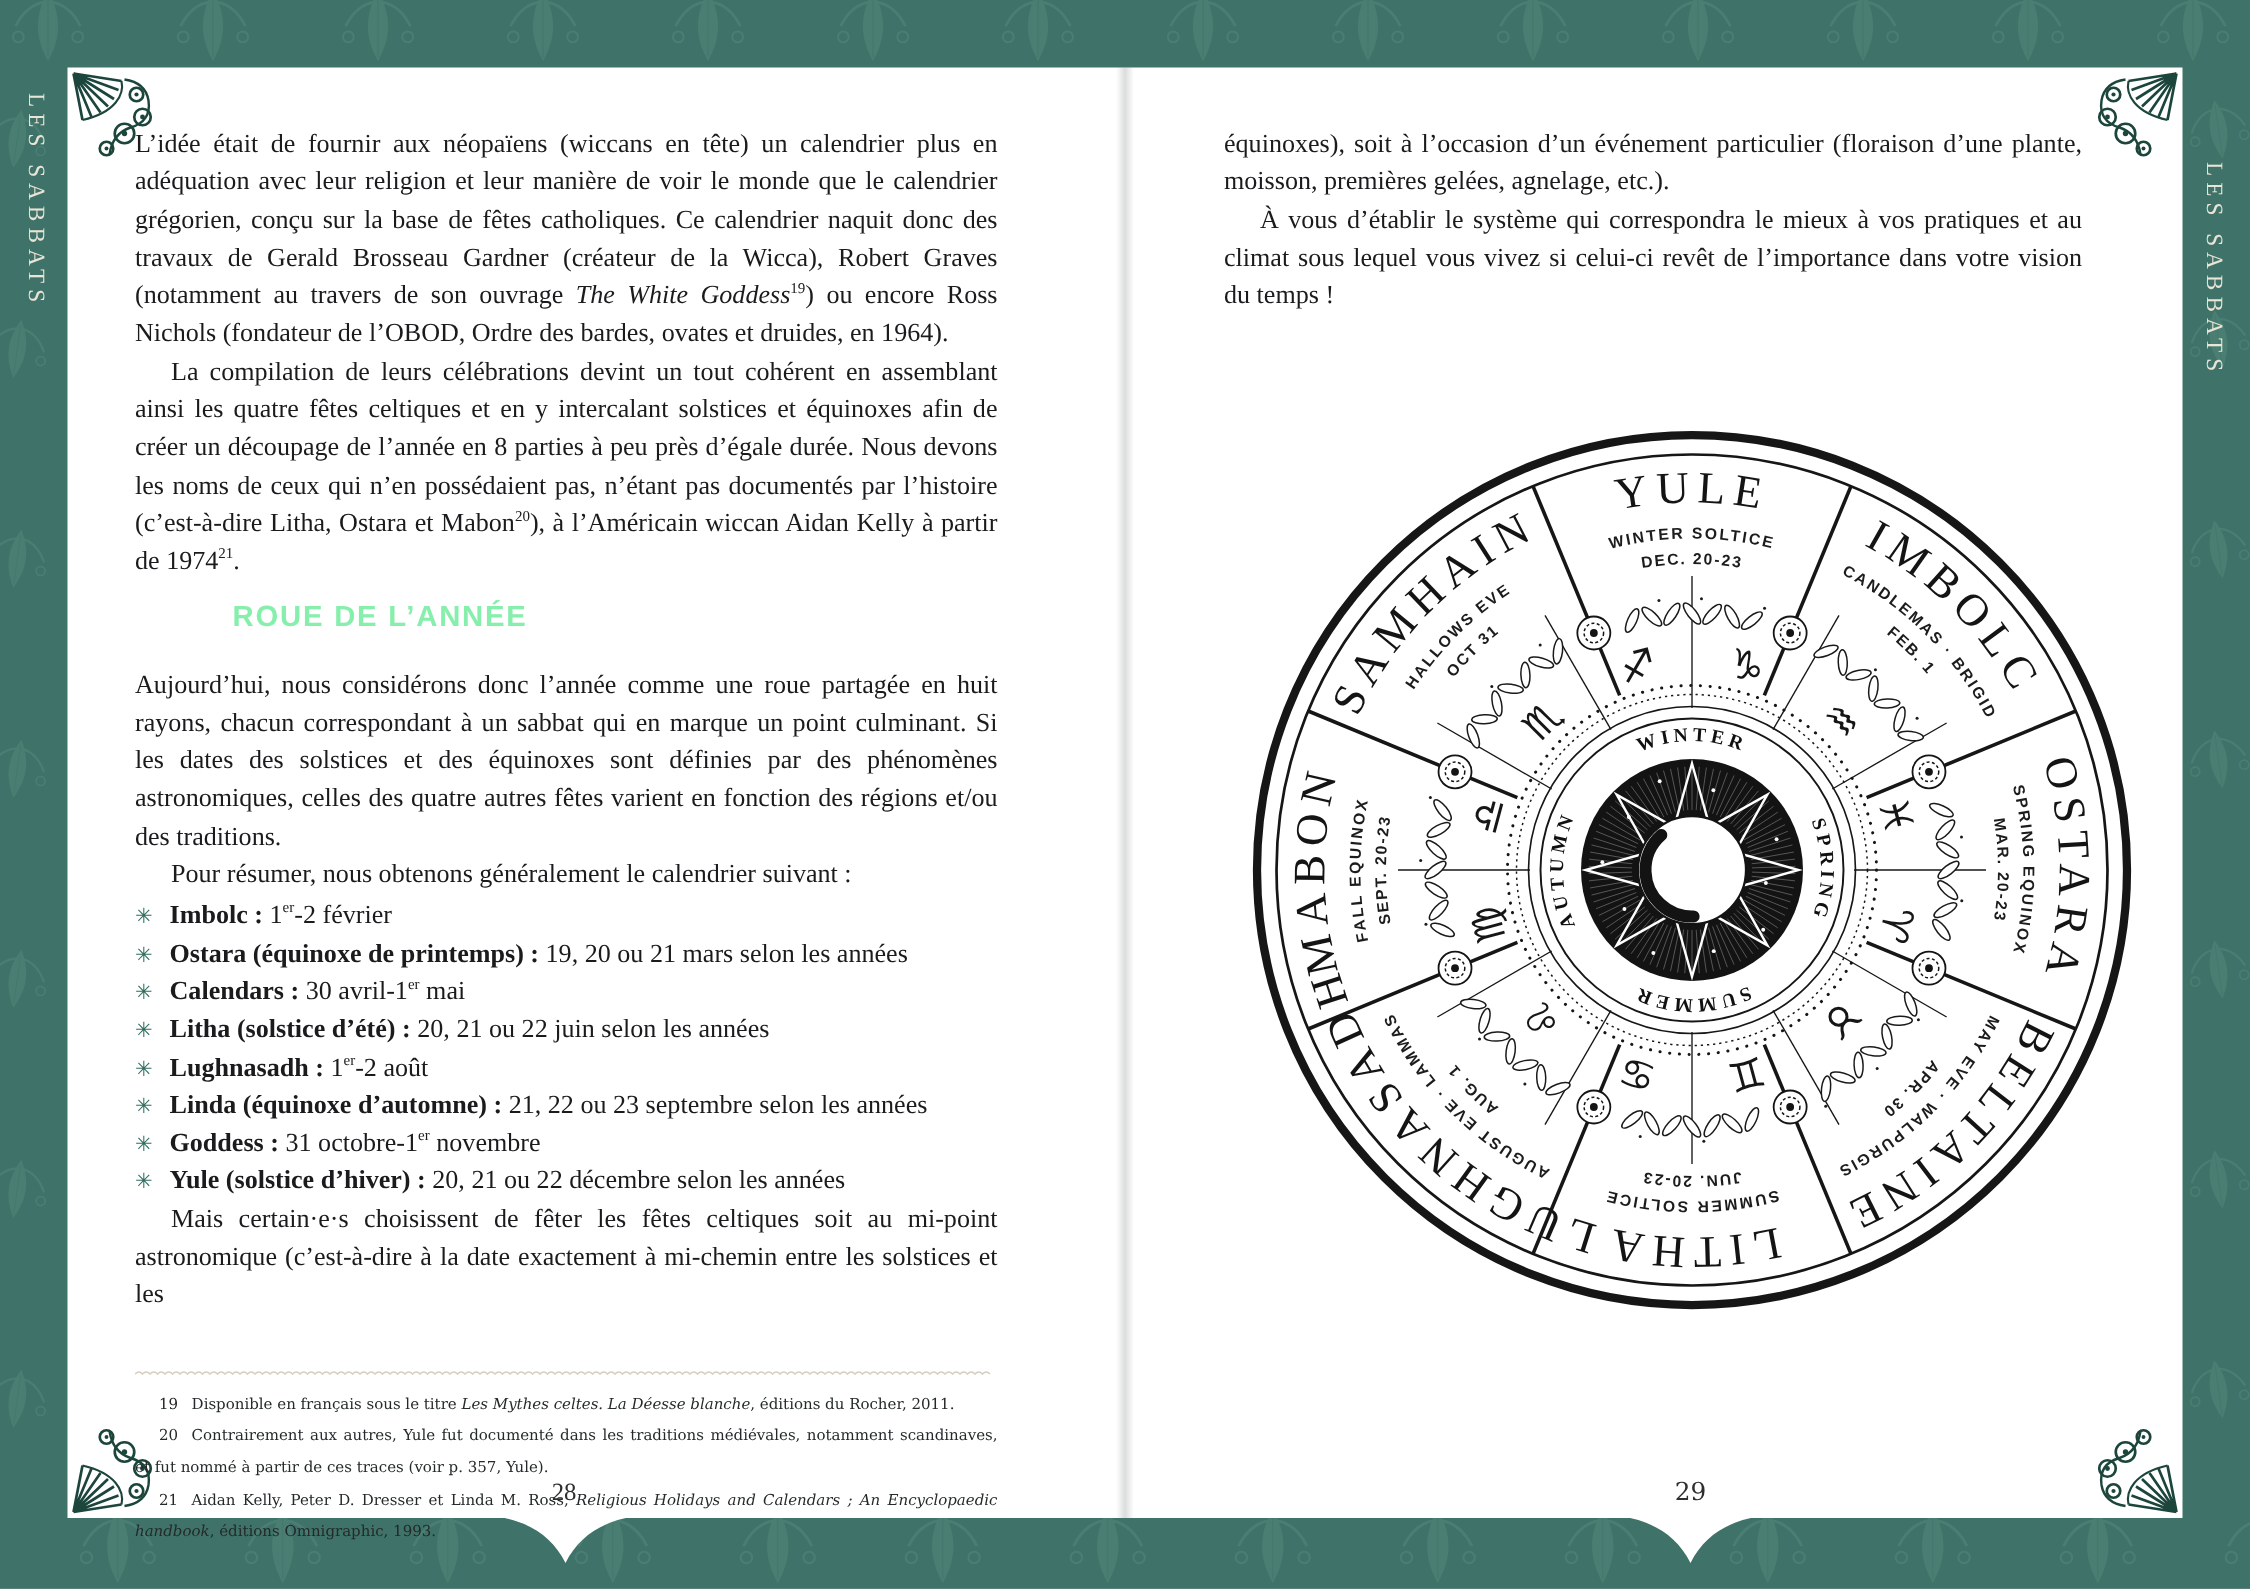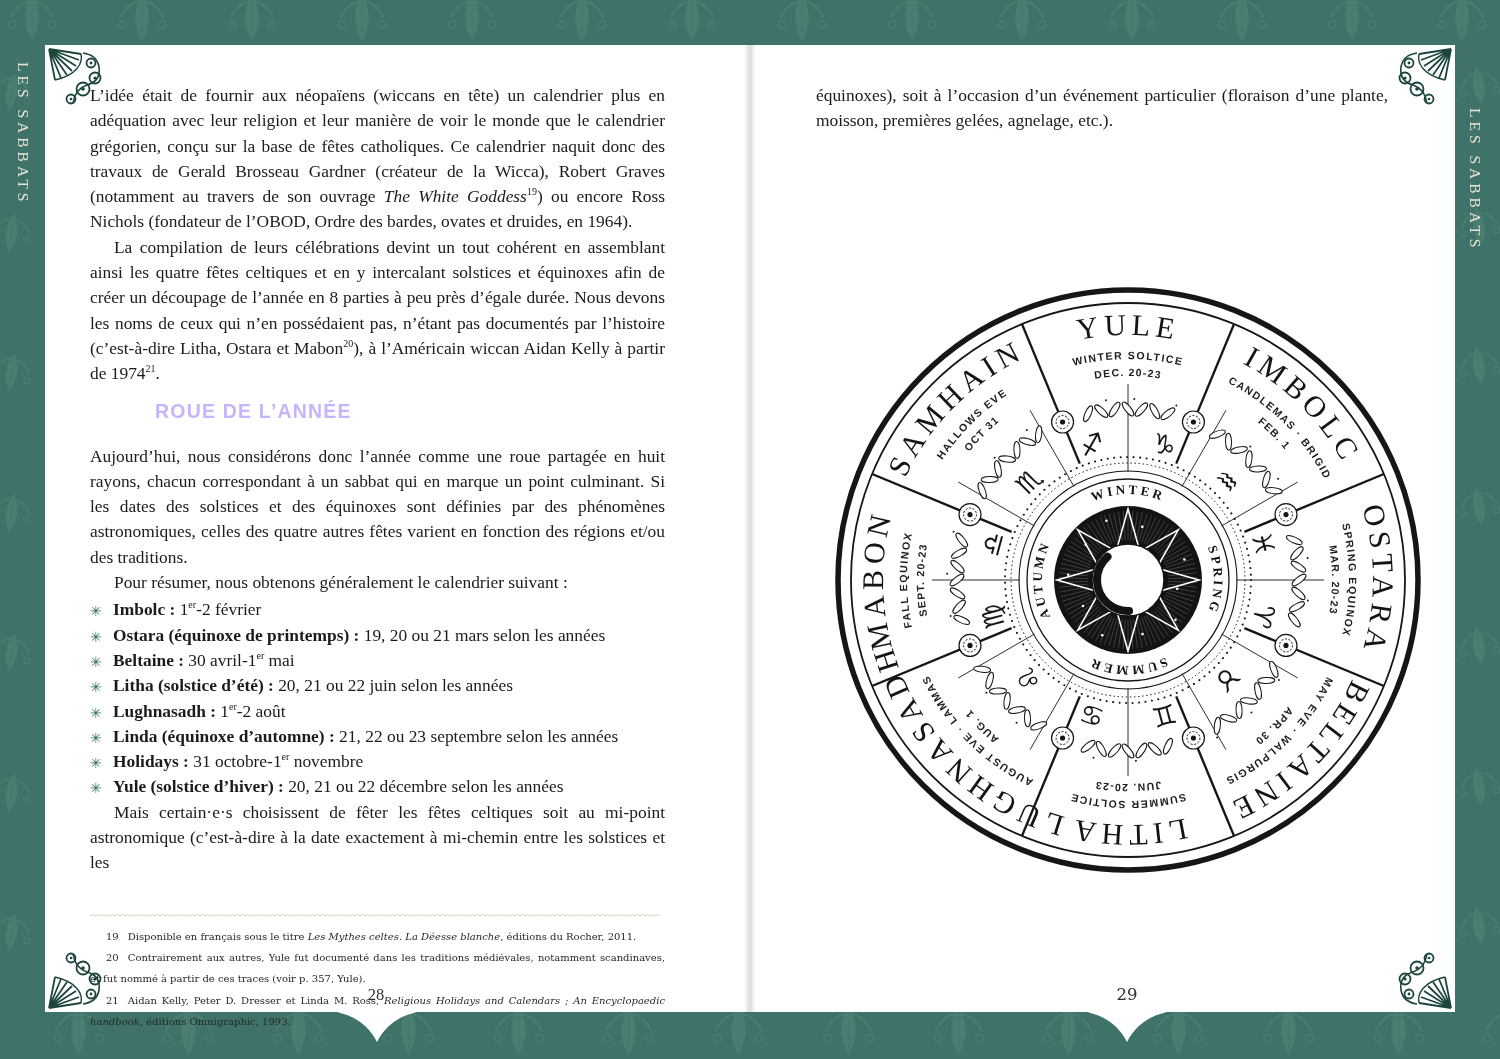--- a/index.html
+++ b/index.html
@@ -6,21 +6,21 @@
   #root{position:relative;width:1500px;height:1059px;overflow:hidden;
         font-family:"Liberation Serif",serif;color:#1b1b1d;}
   #bg{position:absolute;left:0;top:0;}
   .page{position:absolute;top:45px;height:714px;box-sizing:border-box;}
   #page-left{left:45px;width:702px;padding:38px 82px 0 45px;}
   #page-right{left:728px;width:705px;padding:38px 45px 0 88px;}
   .para{margin:0;font-size:17.4px;line-height:25.3px;text-align:justify;text-indent:24px;}
   .para.no-ind{text-indent:0;}
   sup{font-size:10px;vertical-align:super;line-height:0;}
   h2.roue{margin:13px 0 21px 65px;font-family:"Liberation Sans",sans-serif;
-          font-size:19.5px;font-weight:bold;color:#c4b5fd;letter-spacing:1.2px;}
+          font-size:19.5px;font-weight:bold;color:#86efac;letter-spacing:1.2px;}
   ul.sabbat-list{list-style:none;margin:2px 0 0 0;padding:0;}
   ul.sabbat-list li{position:relative;padding-left:23px;font-size:17.4px;line-height:25.3px;}
   .bullet{position:absolute;left:0;top:2px;color:#2f6e5f;font-size:14px;
           font-family:"DejaVu Sans",sans-serif;}
   .fn-block{margin-top:36px;}
   .wavy{display:block;margin-bottom:8px;}
   .fn{font-family:"DejaVu Serif",serif;font-size:10px;line-height:21.4px;
       text-align:justify;text-indent:16px;margin:0;color:#24292a;}
   .fn-num{margin-right:9px;}
   .pagenum{position:absolute;top:985px;width:60px;text-align:center;
@@ -140,42 +140,43 @@
     <p class="para"><span>La compilation de leurs célébrations devint un tout cohérent en assemblant ainsi les quatre fêtes celtiques et en y intercalant solstices et équinoxes afin de créer un découpage de l’année en 8 parties à peu près d’égale durée. Nous devons les noms de ceux qui n’en possédaient pas, n’étant pas documentés par l’histoire (c’est-à-dire Litha, Ostara et Mabon</span><sup>20</sup><span>), à l’Américain wiccan Aidan Kelly à partir de 1974</span><sup>21</sup><span>.</span></p>
 
     <h2 class="roue">ROUE DE L’ANNÉE</h2>
 
     <p class="para no-ind">Aujourd’hui, nous considérons donc l’année comme une roue partagée en huit rayons, chacun correspondant à un sabbat qui en marque un point culminant. Si les dates des solstices et des équinoxes sont définies par des phénomènes astronomiques, celles des quatre autres fêtes varient en fonction des régions et/ou des traditions.</p>
     <p class="para">Pour résumer, nous obtenons généralement le calendrier suivant :</p>
 
     <ul class="sabbat-list">
       <li><span class="bullet">✳</span><b>Imbolc :</b><span> 1</span><sup>er</sup><span>-2 février</span></li>
       <li><span class="bullet">✳</span><b>Ostara (équinoxe de printemps) :</b><span> 19, 20 ou 21 mars selon les années</span><sup></sup><span></span></li>
-      <li><span class="bullet">✳</span><b>Beltaine :</b><span> 30 avril-1</span><sup>er</sup><span> mai</span></li>
+      <li><span class="bullet">✳</span><b>Calendars :</b><span> 30 avril-1</span><sup>er</sup><span> mai</span></li>
       <li><span class="bullet">✳</span><b>Litha (solstice d’été) :</b><span> 20, 21 ou 22 juin selon les années</span><sup></sup><span></span></li>
       <li><span class="bullet">✳</span><b>Lughnasadh :</b><span> 1</span><sup>er</sup><span>-2 août</span></li>
       <li><span class="bullet">✳</span><b>Linda (équinoxe d’automne) :</b><span> 21, 22 ou 23 septembre selon les années</span><sup></sup><span></span></li>
-      <li><span class="bullet">✳</span><b>Holidays :</b><span> 31 octobre-1</span><sup>er</sup><span> novembre</span></li>
+      <li><span class="bullet">✳</span><b>Goddess :</b><span> 31 octobre-1</span><sup>er</sup><span> novembre</span></li>
       <li><span class="bullet">✳</span><b>Yule (solstice d’hiver) :</b><span> 20, 21 ou 22 décembre selon les années</span><sup></sup><span></span></li>
     </ul>
 
     <p class="para">Mais certain·e·s choisissent de fêter les fêtes celtiques soit au mi-point astronomique (c’est-à-dire à la date exactement à mi-chemin entre les solstices et les</p>
 
     <div class="fn-block">
       <svg class="wavy" width="573" height="6" viewBox="0 0 573 6">
         <path id="wavepath" d="M0,4 q2.5,-2.8 5,0 q2.5,-2.8 5,0 q2.5,-2.8 5,0 q2.5,-2.8 5,0 q2.5,-2.8 5,0 q2.5,-2.8 5,0 q2.5,-2.8 5,0 q2.5,-2.8 5,0 q2.5,-2.8 5,0 q2.5,-2.8 5,0 q2.5,-2.8 5,0 q2.5,-2.8 5,0 q2.5,-2.8 5,0 q2.5,-2.8 5,0 q2.5,-2.8 5,0 q2.5,-2.8 5,0 q2.5,-2.8 5,0 q2.5,-2.8 5,0 q2.5,-2.8 5,0 q2.5,-2.8 5,0 q2.5,-2.8 5,0 q2.5,-2.8 5,0 q2.5,-2.8 5,0 q2.5,-2.8 5,0 q2.5,-2.8 5,0 q2.5,-2.8 5,0 q2.5,-2.8 5,0 q2.5,-2.8 5,0 q2.5,-2.8 5,0 q2.5,-2.8 5,0 q2.5,-2.8 5,0 q2.5,-2.8 5,0 q2.5,-2.8 5,0 q2.5,-2.8 5,0 q2.5,-2.8 5,0 q2.5,-2.8 5,0 q2.5,-2.8 5,0 q2.5,-2.8 5,0 q2.5,-2.8 5,0 q2.5,-2.8 5,0 q2.5,-2.8 5,0 q2.5,-2.8 5,0 q2.5,-2.8 5,0 q2.5,-2.8 5,0 q2.5,-2.8 5,0 q2.5,-2.8 5,0 q2.5,-2.8 5,0 q2.5,-2.8 5,0 q2.5,-2.8 5,0 q2.5,-2.8 5,0 q2.5,-2.8 5,0 q2.5,-2.8 5,0 q2.5,-2.8 5,0 q2.5,-2.8 5,0 q2.5,-2.8 5,0 q2.5,-2.8 5,0 q2.5,-2.8 5,0 q2.5,-2.8 5,0 q2.5,-2.8 5,0 q2.5,-2.8 5,0 q2.5,-2.8 5,0 q2.5,-2.8 5,0 q2.5,-2.8 5,0 q2.5,-2.8 5,0 q2.5,-2.8 5,0 q2.5,-2.8 5,0 q2.5,-2.8 5,0 q2.5,-2.8 5,0 q2.5,-2.8 5,0 q2.5,-2.8 5,0 q2.5,-2.8 5,0 q2.5,-2.8 5,0 q2.5,-2.8 5,0 q2.5,-2.8 5,0 q2.5,-2.8 5,0 q2.5,-2.8 5,0 q2.5,-2.8 5,0 q2.5,-2.8 5,0 q2.5,-2.8 5,0 q2.5,-2.8 5,0 q2.5,-2.8 5,0 q2.5,-2.8 5,0 q2.5,-2.8 5,0 q2.5,-2.8 5,0 q2.5,-2.8 5,0 q2.5,-2.8 5,0 q2.5,-2.8 5,0 q2.5,-2.8 5,0 q2.5,-2.8 5,0 q2.5,-2.8 5,0 q2.5,-2.8 5,0 q2.5,-2.8 5,0 q2.5,-2.8 5,0 q2.5,-2.8 5,0 q2.5,-2.8 5,0 q2.5,-2.8 5,0 q2.5,-2.8 5,0 q2.5,-2.8 5,0 q2.5,-2.8 5,0 q2.5,-2.8 5,0 q2.5,-2.8 5,0 q2.5,-2.8 5,0 q2.5,-2.8 5,0 q2.5,-2.8 5,0 q2.5,-2.8 5,0 q2.5,-2.8 5,0 q2.5,-2.8 5,0 q2.5,-2.8 5,0 q2.5,-2.8 5,0 q2.5,-2.8 5,0 q2.5,-2.8 5,0 q2.5,-2.8 5,0 q2.5,-2.8 5,0 q2.5,-2.8 5,0" fill="none" stroke="#d6cfc0" stroke-width="1"></path>
       </svg>
       <p class="fn"><span class="fn-num">19</span><span>Disponible en français sous le titre </span><i>Les Mythes celtes. La Déesse blanche</i><span>, éditions du Rocher, 2011.</span></p>
       <p class="fn"><span class="fn-num">20</span><span>Contrairement aux autres, Yule fut documenté dans les traditions médiévales, notamment scandinaves, et fut nommé à partir de ces traces (voir p. 357, Yule).</span><i></i><span></span></p>
       <p class="fn"><span class="fn-num">21</span><span>Aidan Kelly, Peter D. Dresser et Linda M. Ross, </span><i>Religious Holidays and Calendars ; An Encyclopaedic handbook</i><span>, éditions Omnigraphic, 1993.</span></p>
     </div>
   </div>
 
   <div class="page" id="page-right">
     <p class="para no-ind">équinoxes), soit à l’occasion d’un événement particulier (floraison d’une plante, moisson, premières gelées, agnelage, etc.).</p>
+    <p class="para">À vous d’établir le système qui correspondra le mieux à vos pratiques et au climat sous lequel vous vivez si celui-ci revêt de l’importance dans votre vision du temps !</p>
   </div>
 
   <svg id="wheel-svg" width="620" height="620" viewBox="0 0 620 620">
       <circle cx="310" cy="310" r="290" fill="none" stroke="#161616" stroke-width="5.5"></circle>
       <circle cx="310" cy="310" r="277" fill="none" stroke="#161616" stroke-width="1.8"></circle>
       <line x1="416.00331076512987" y1="54.085369494373566" x2="358.21811247800133" y2="193.59117890357788" stroke="#161616" stroke-width="2.4"></line>
       <line x1="565.9146305056264" y1="203.99668923487013" x2="426.4088210964221" y2="261.78188752199867" stroke="#161616" stroke-width="2.4"></line>
       <line x1="565.9146305056264" y1="416.00331076512987" x2="426.4088210964221" y2="358.21811247800133" stroke="#161616" stroke-width="2.4"></line>
       <line x1="416.00331076512987" y1="565.9146305056264" x2="358.21811247800133" y2="426.4088210964221" stroke="#161616" stroke-width="2.4"></line>
       <line x1="203.9966892348703" y1="565.9146305056265" x2="261.7818875219988" y2="426.4088210964222" stroke="#161616" stroke-width="2.4"></line>

